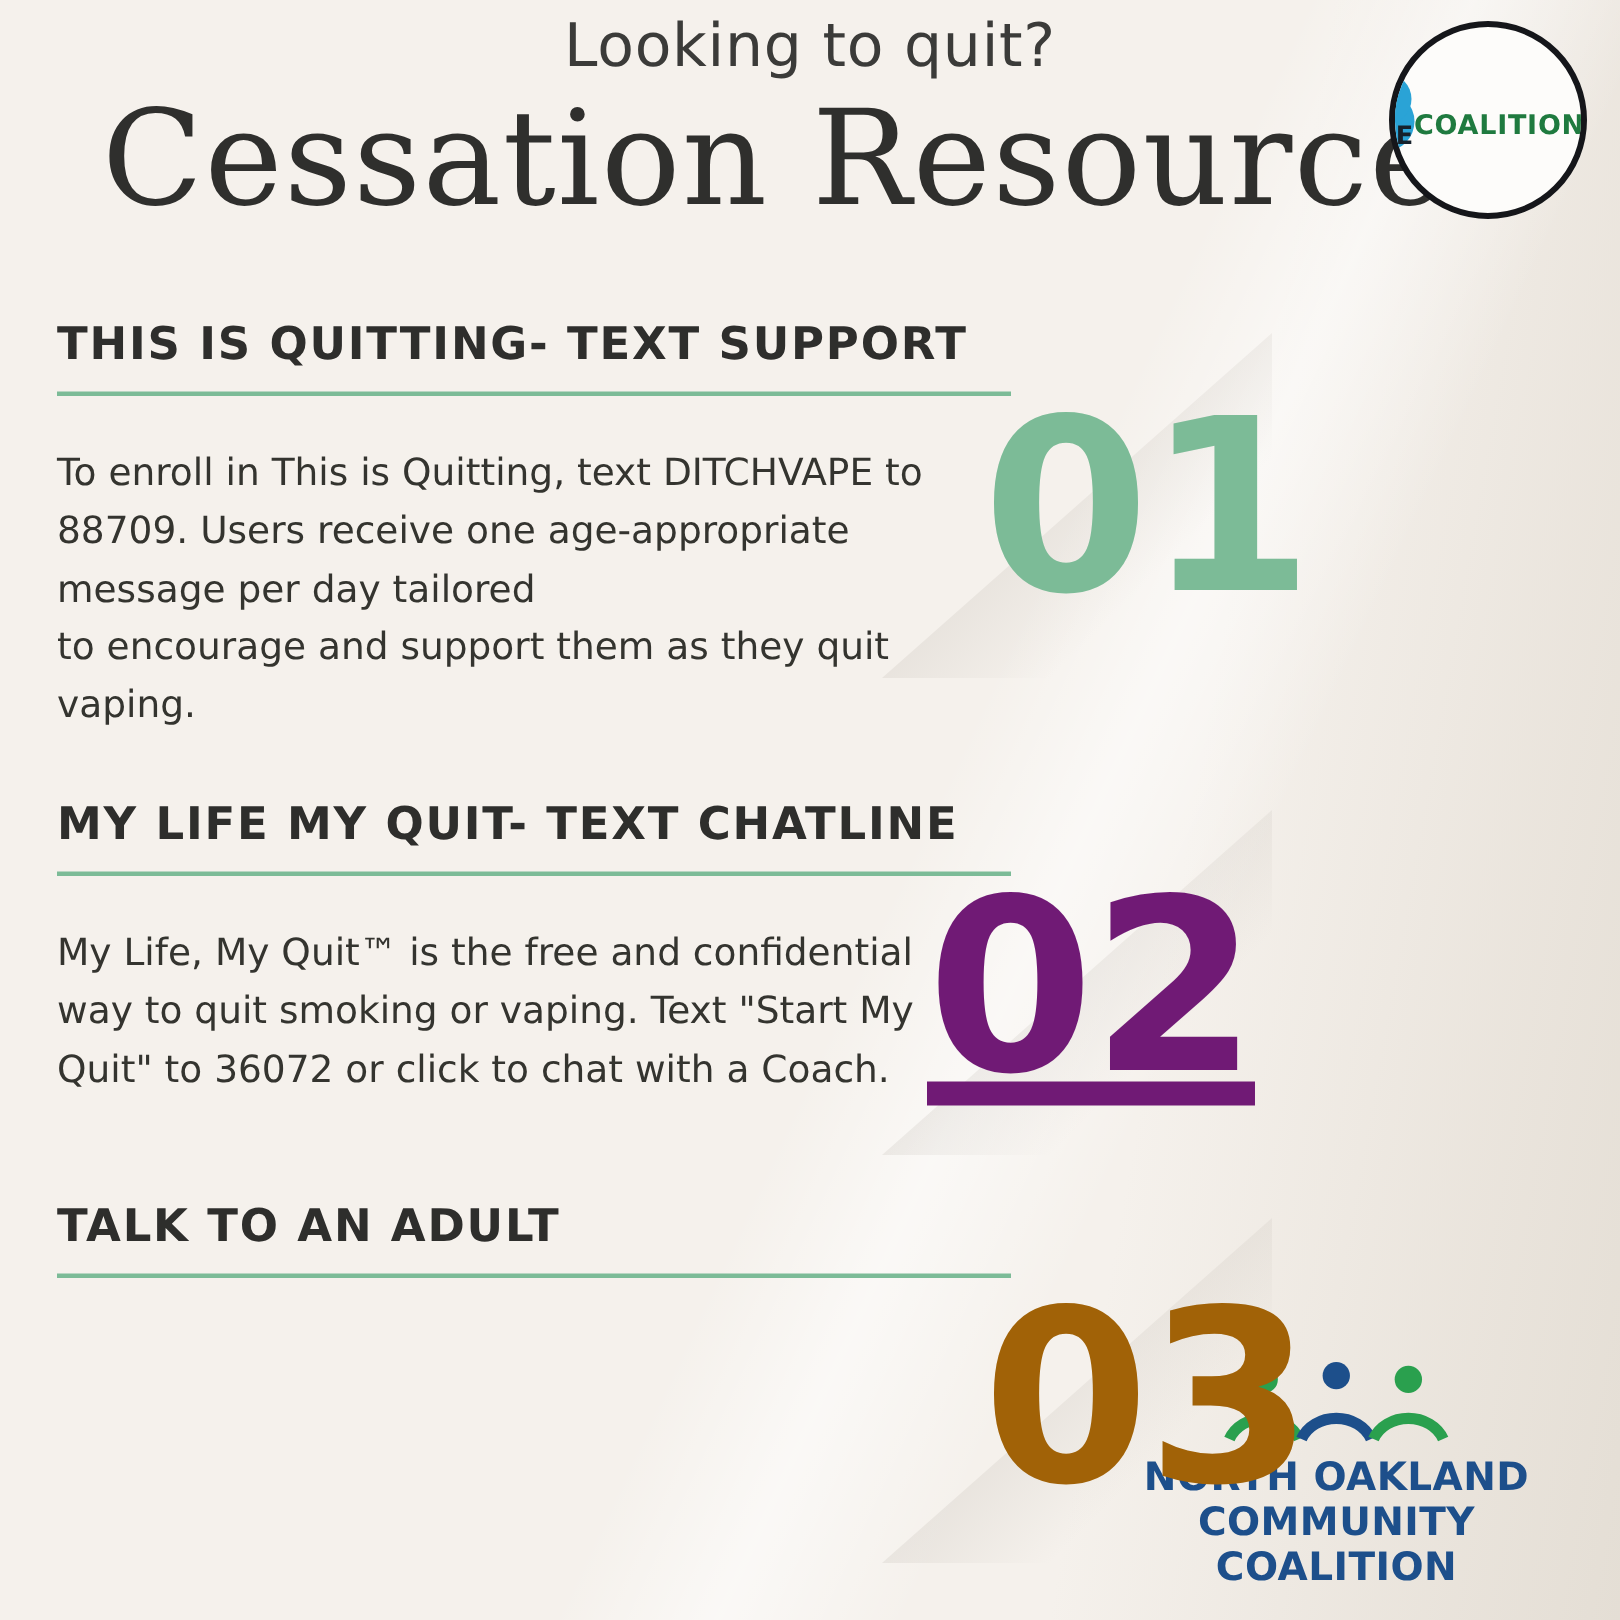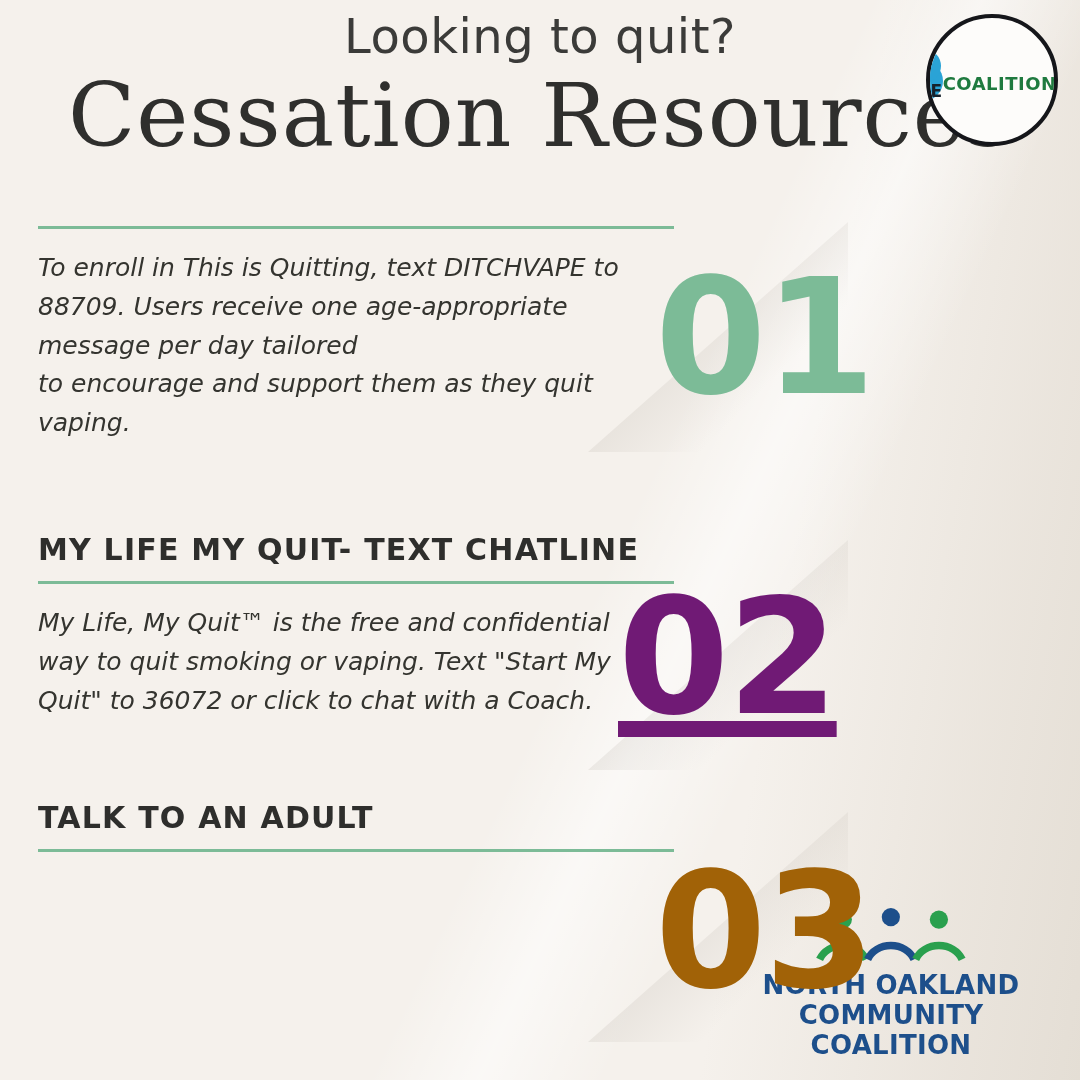--- a/index.html
+++ b/index.html
@@ -22,21 +22,21 @@
     pointer-events: none;
   }
 
   .header {
     position: absolute;
     top: 8px; left: 0; right: 0;
     text-align: center;
   }
   .kicker {
     font-family: "DejaVu Sans", sans-serif;
-    font-size: 48px;
+    font-size: 40px;
     letter-spacing: 0.5px;
     color: #3b3b39;
     font-weight: 400;
   }
   .title {
     font-family: "DejaVu Serif", serif;
     font-size: 88px;
     font-weight: 400;
     letter-spacing: 1px;
     color: #2f2f2d;
@@ -118,28 +118,27 @@
     letter-spacing: 1.2px;
     color: #2e2e2c;
   }
   .rule {
     width: 636px;
     height: 3px;
     background: #7cbb97;
     margin-top: 14px;
   }
   .sec-body {
-    margin-top: 20px;
+    margin-top: 32px;
     width: 600px;
     font-family: "DejaVu Sans", sans-serif;
     font-size: 25px;
     line-height: 1.55;
     color: #34342f;
     white-space: pre-line;
-    font-style: italic;
   }
 
   
   .numeral {
     position: absolute;
     font-family: "DejaVu Sans", sans-serif;
     font-weight: bold;
     font-size: 160px;
     line-height: 1;
     letter-spacing: -2px;
@@ -201,20 +200,21 @@
   <div class="cloud">
     <span>NØ VAPE</span>
   </div>
   <div class="nov">COALITION</div>
   <div class="ever">...OR EVER!</div>
 </div>
 
 <div class="wedge wedge1"></div>
 <div class="numeral num1">01</div>
 <div class="section sec1">
+  <div class="sec-title">THIS IS QUITTING- TEXT SUPPORT</div>
   <div class="rule"></div>
   <div class="sec-body">To enroll in This is Quitting, text DITCHVAPE to 88709. Users receive one age-appropriate message per day tailored
  to encourage and support them as they quit vaping.</div>
 </div>
 
 <div class="wedge wedge2"></div>
 <div class="numeral num2">02</div>
 <div class="section sec2">
   <div class="sec-title">MY LIFE MY QUIT- TEXT CHATLINE</div>
   <div class="rule"></div>

